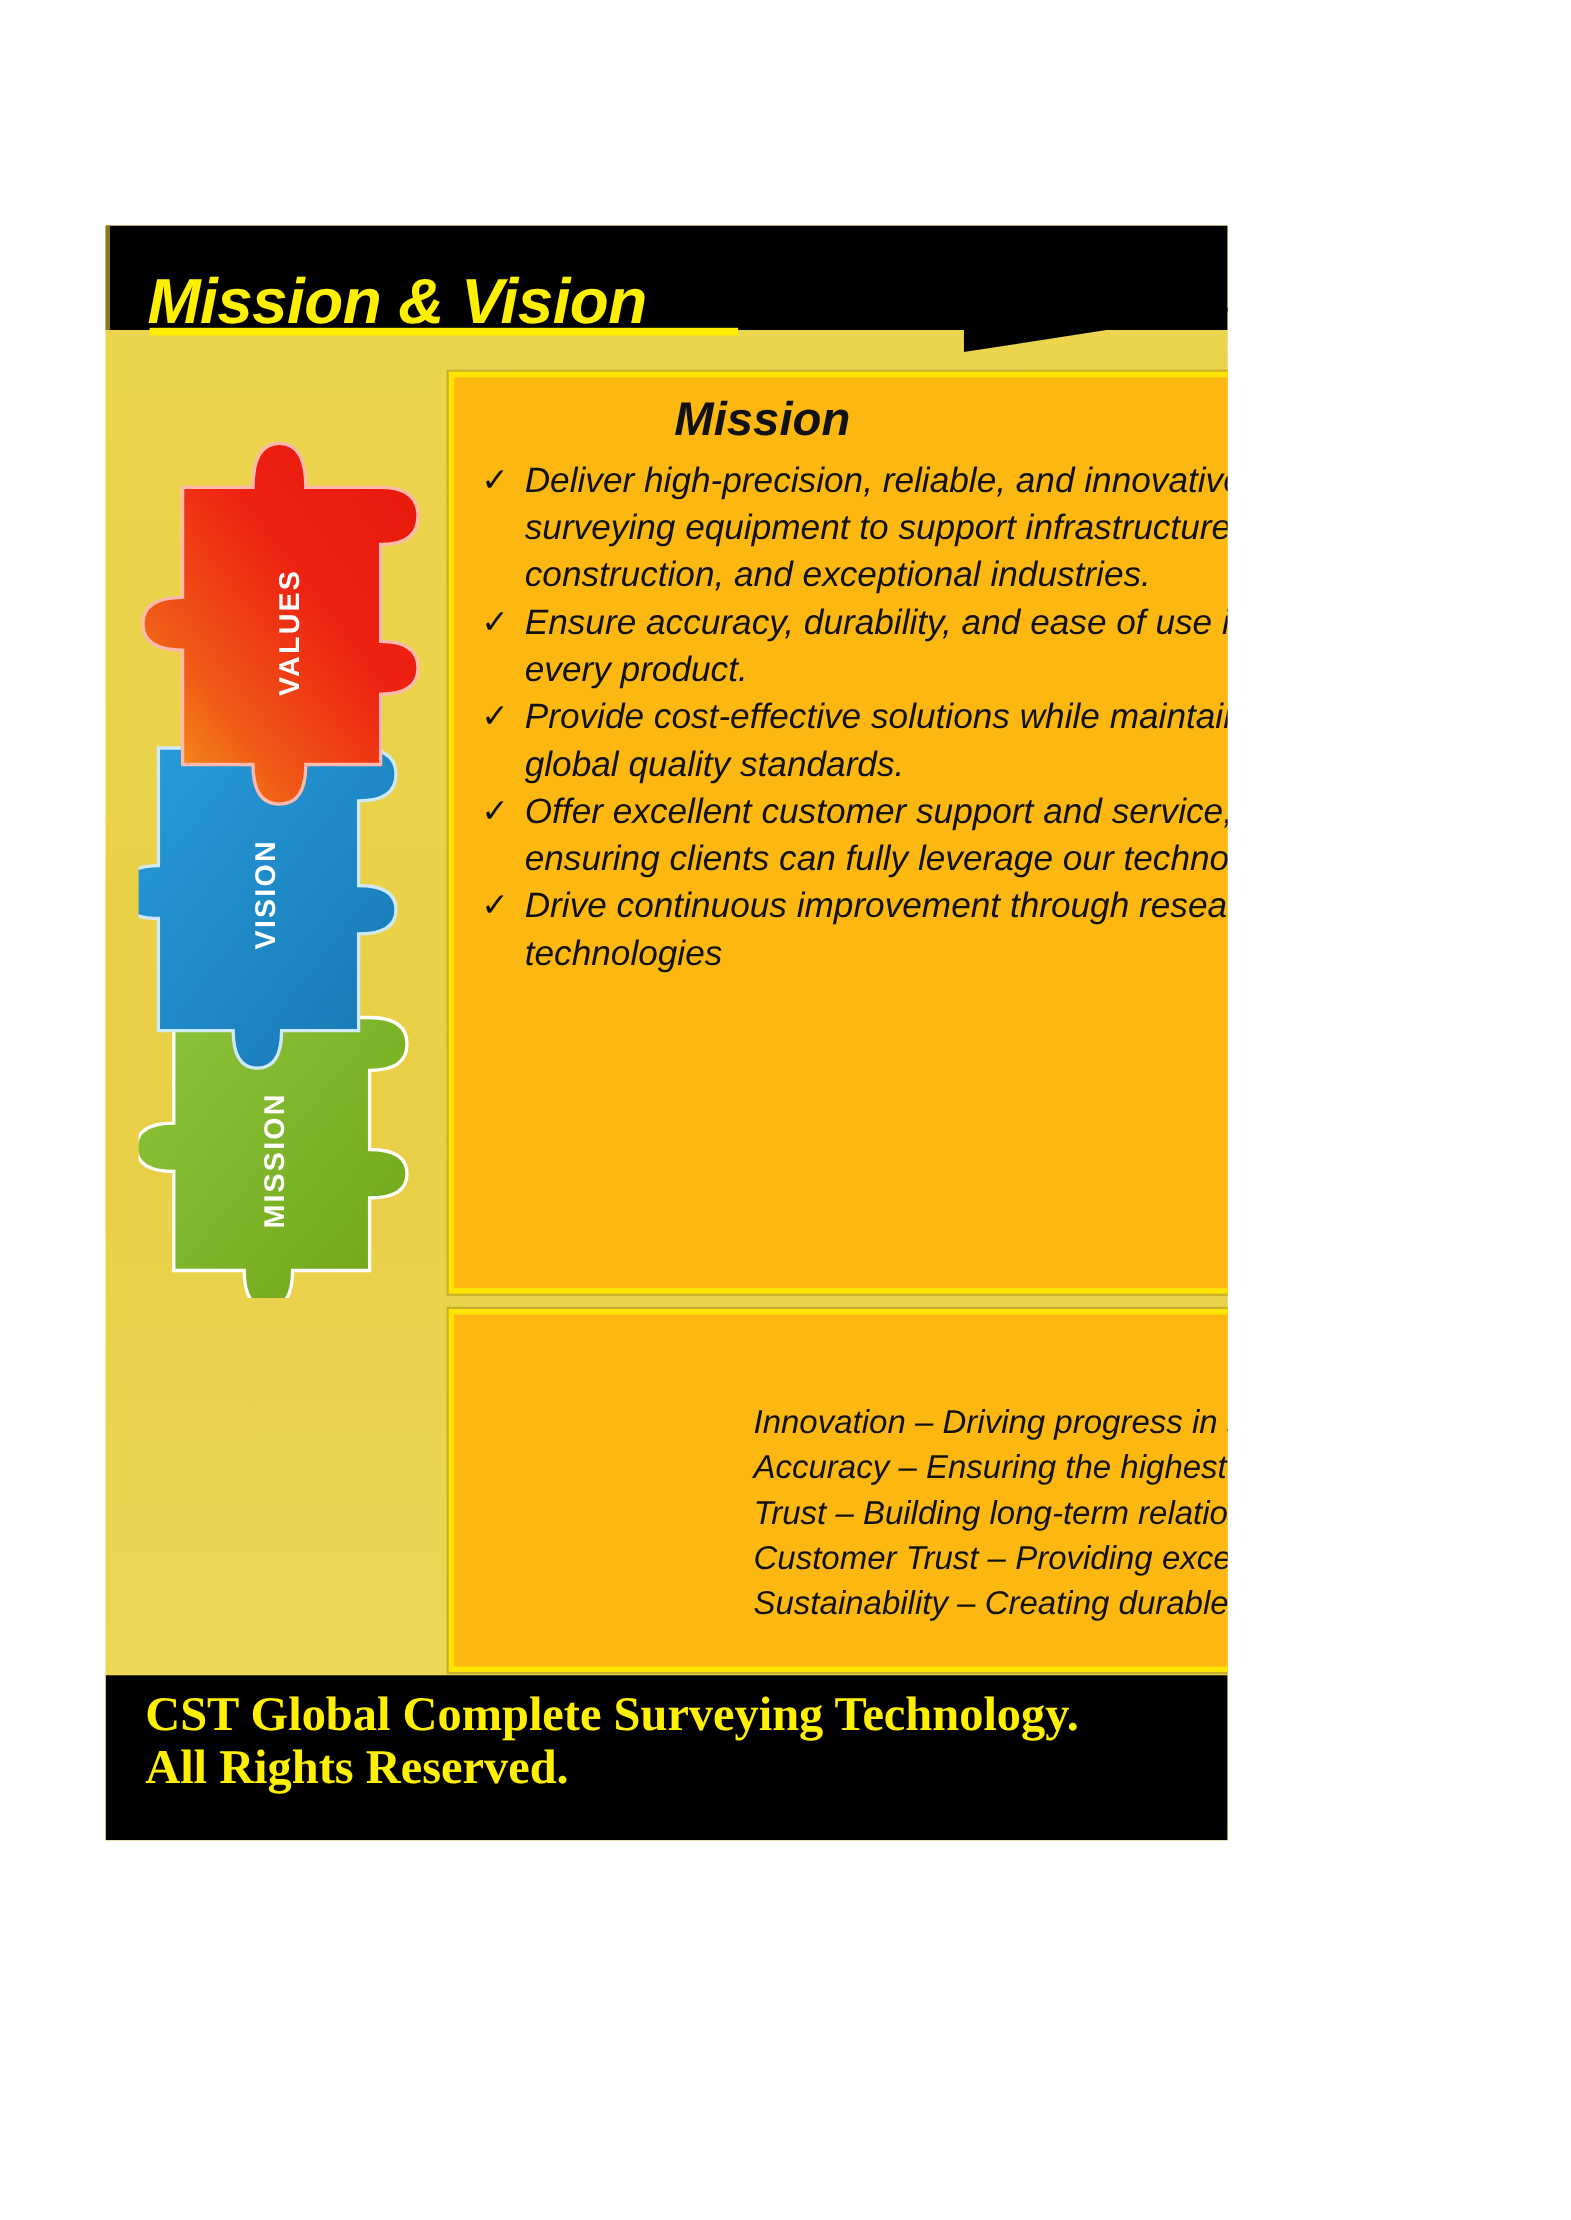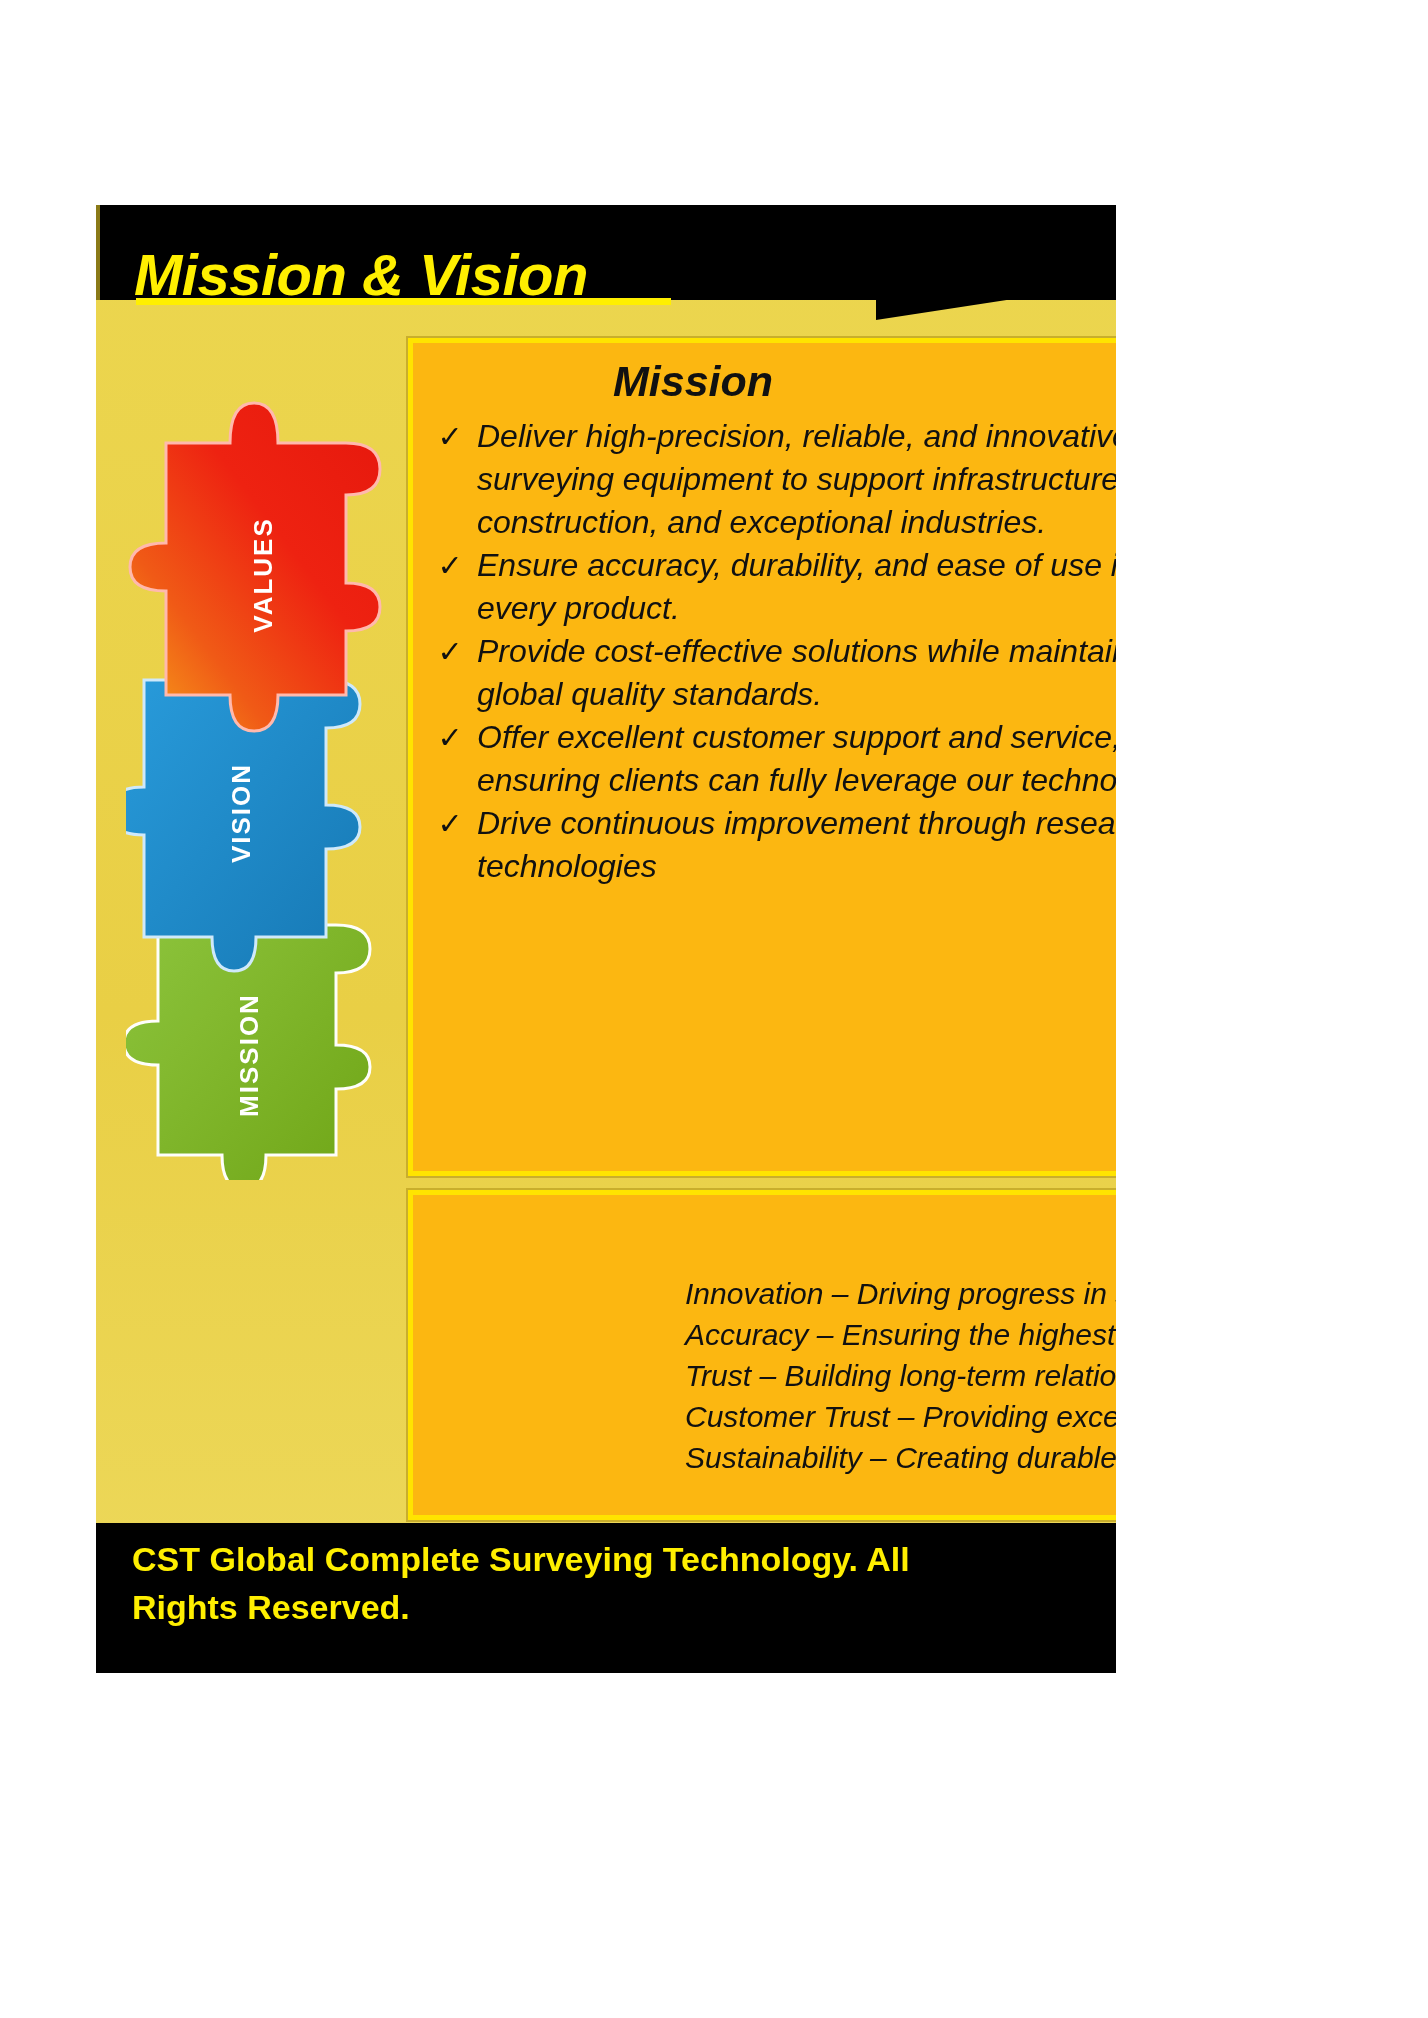--- a/index.html
+++ b/index.html
@@ -38,22 +38,22 @@
   .btxt{flex:1 1 auto;}
   .cont-line{font-size:32px;font-style:italic;color:#111;line-height:43px;white-space:nowrap;
       padding-left:54px;}
 
   .values-list{position:absolute;left:272px;top:78px;width:900px;}
   .value-row{font-size:30px;font-style:italic;color:#111;line-height:41px;white-space:nowrap;}
   .value-term{font-weight:normal;}
 
   
   .footer{position:absolute;left:0;top:1318px;width:1020px;height:150px;background:#000000;}
-  .footer-text{position:absolute;left:36px;top:12px;width:880px;color:#ffef00;font-size:34px;
-      font-weight:bold;line-height:48px;font-family:Liberation Sans, sans-serif;}
+  .footer-text{position:absolute;left:36px;top:12px;width:880px;color:#ffef00;font-size:44px;
+      font-weight:bold;line-height:48px;font-family:Liberation Serif, serif;}
 </style>
 </head>
 <body>
 
 <div class="slide">
   <div class="slide-bg"></div>
 
   <div class="banner">
     <div class="banner-left-edge"></div>
   </div>

